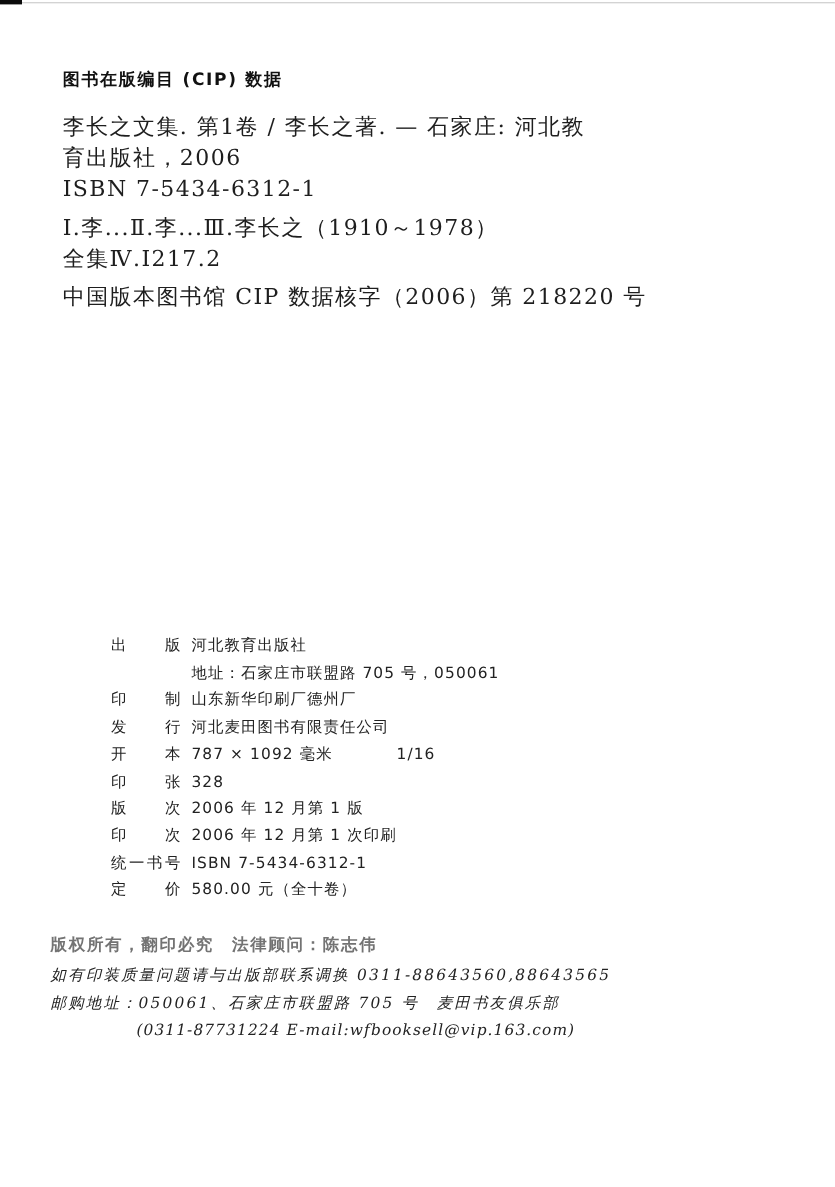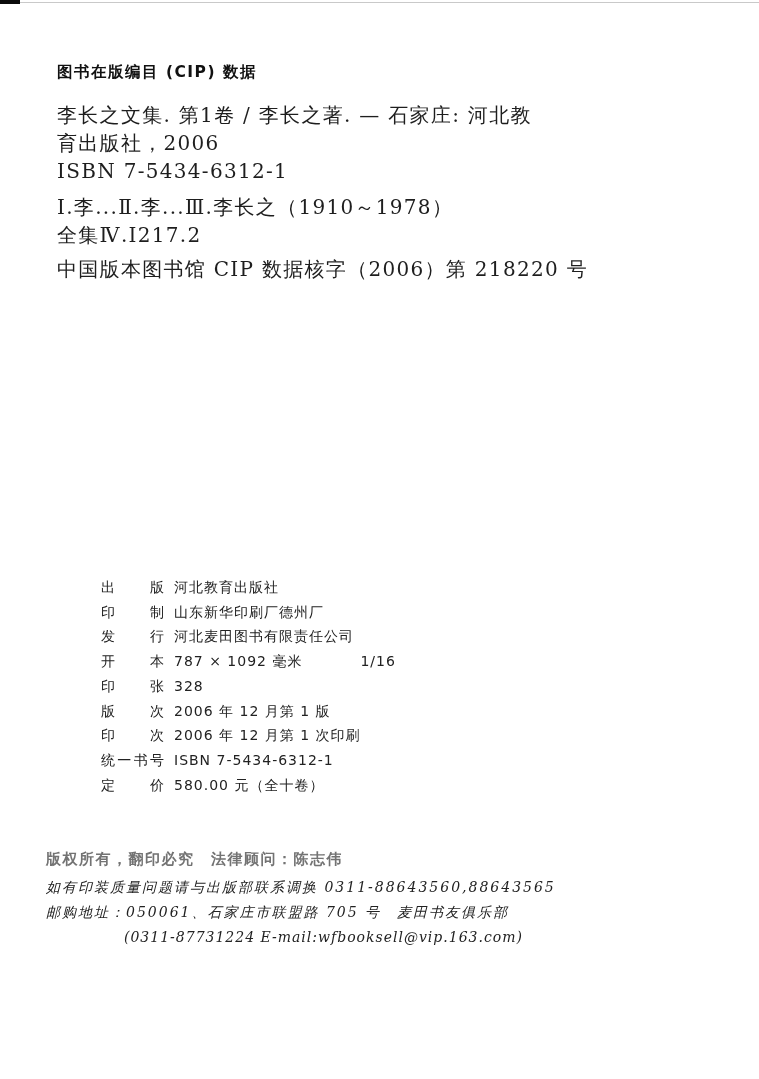--- a/index.html
+++ b/index.html
@@ -84,20 +84,23 @@
     <p class="gap-a">Ⅰ.李...Ⅱ.李...Ⅲ.李长之（1910～1978）</p>
     <p>全集Ⅳ.I217.2</p>
     <p class="gap-b">中国版本图书馆 CIP 数据核字（2006）第 218220 号</p>
   </section>
 
   <section class="pub">
     <div class="pub-row">
       <span class="pub-label">出版</span><span class="pub-value">河北教育出版社</span>
     </div>
     <div class="pub-row">
+      <span class="pub-label"></span><span class="pub-value">地址：石家庄市联盟路 705 号，050061</span>
+    </div>
+    <div class="pub-row">
       <span class="pub-label">印制</span><span class="pub-value">山东新华印刷厂德州厂</span>
     </div>
     <div class="pub-row">
       <span class="pub-label">发行</span><span class="pub-value">河北麦田图书有限责任公司</span>
     </div>
     <div class="pub-row">
       <span class="pub-label">开本</span><span class="pub-value">787 × 1092 毫米</span><span class="pub-value2">1/16</span>
     </div>
     <div class="pub-row">
       <span class="pub-label">印张</span><span class="pub-value">328</span>

